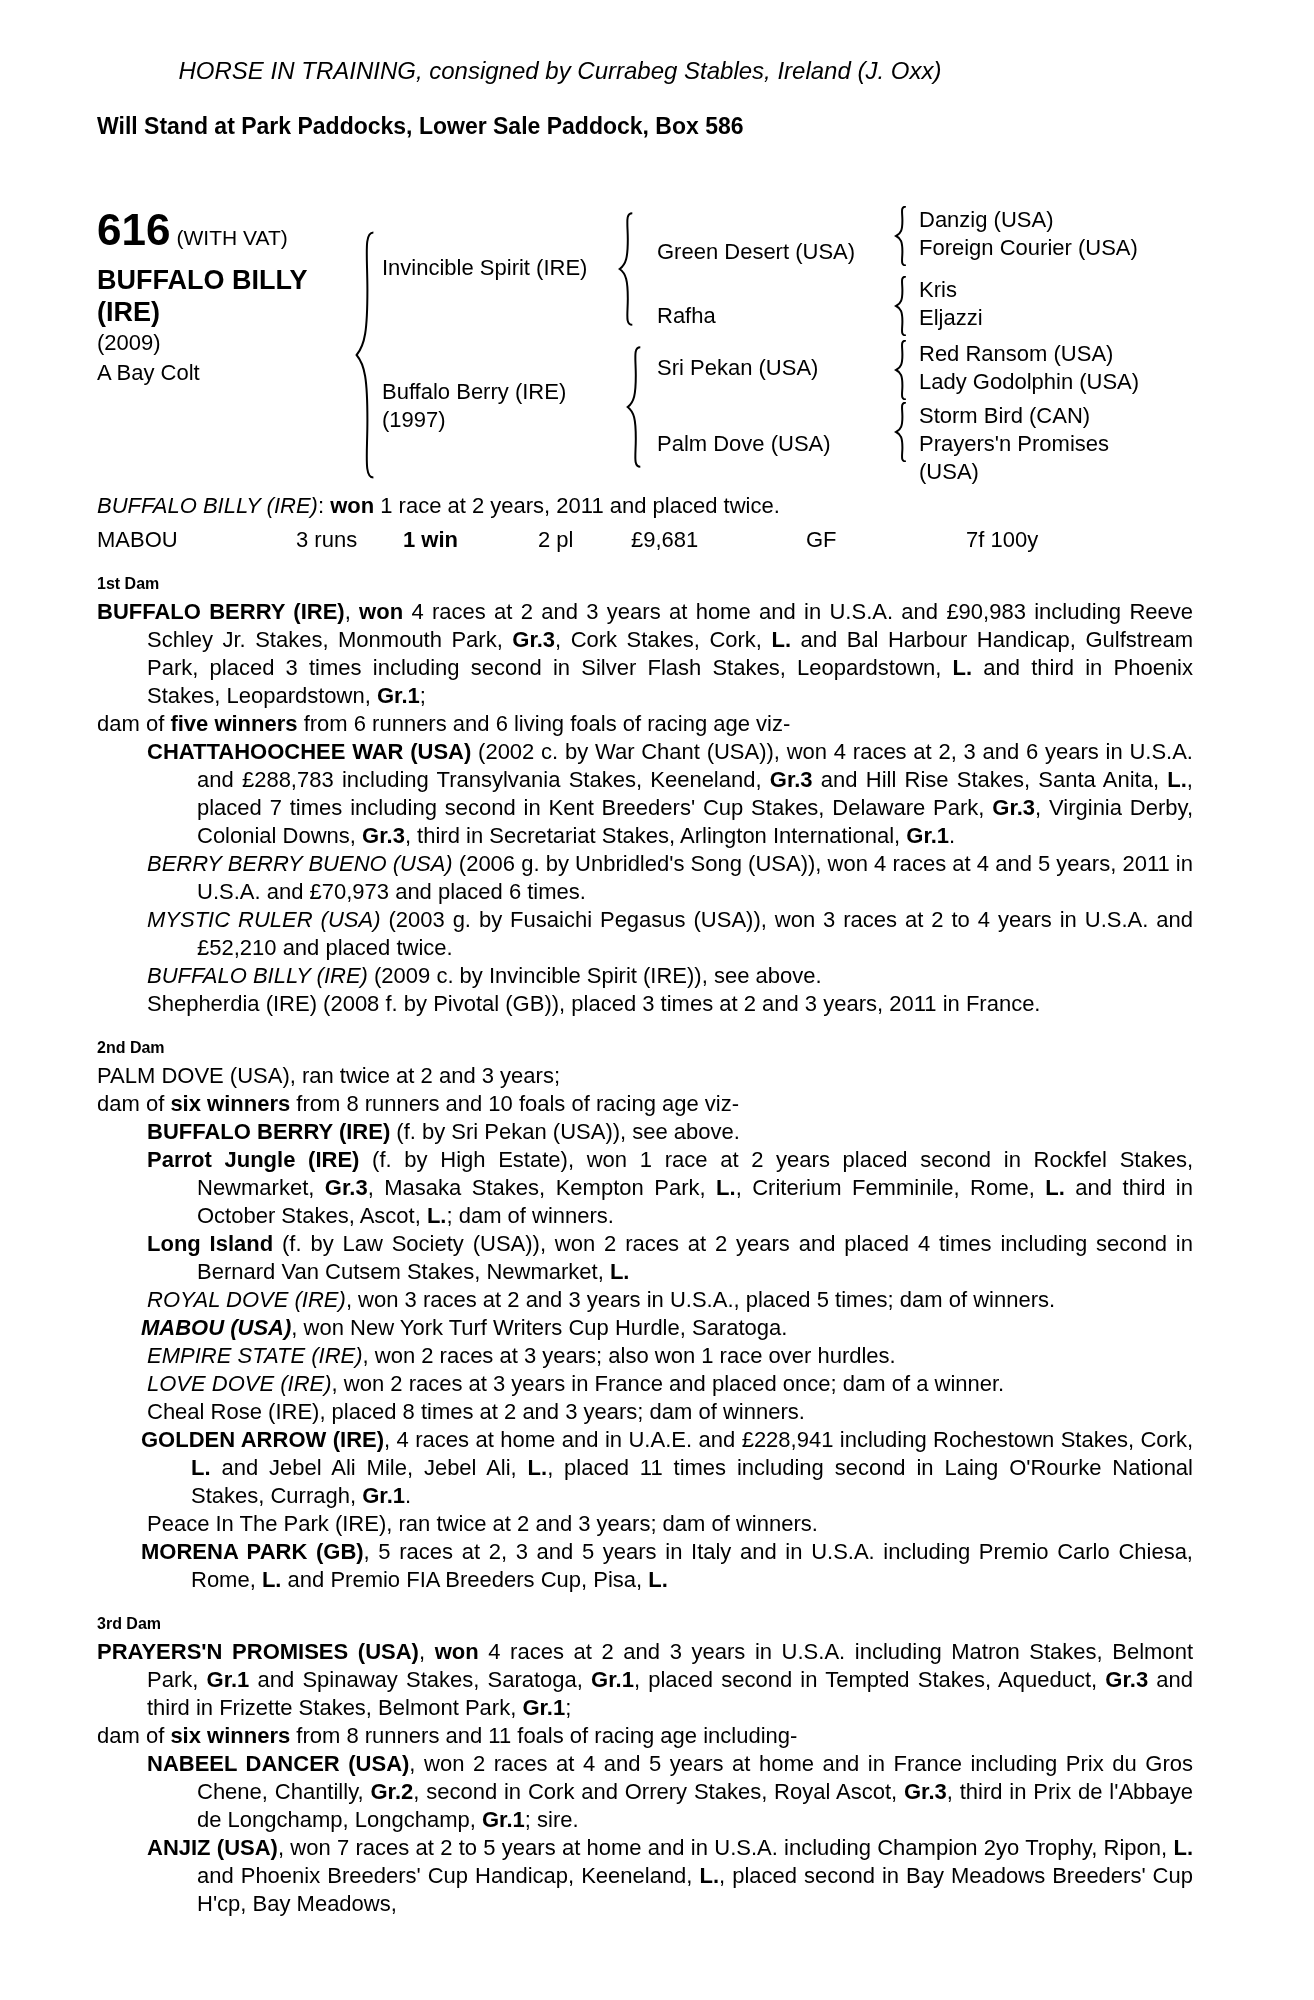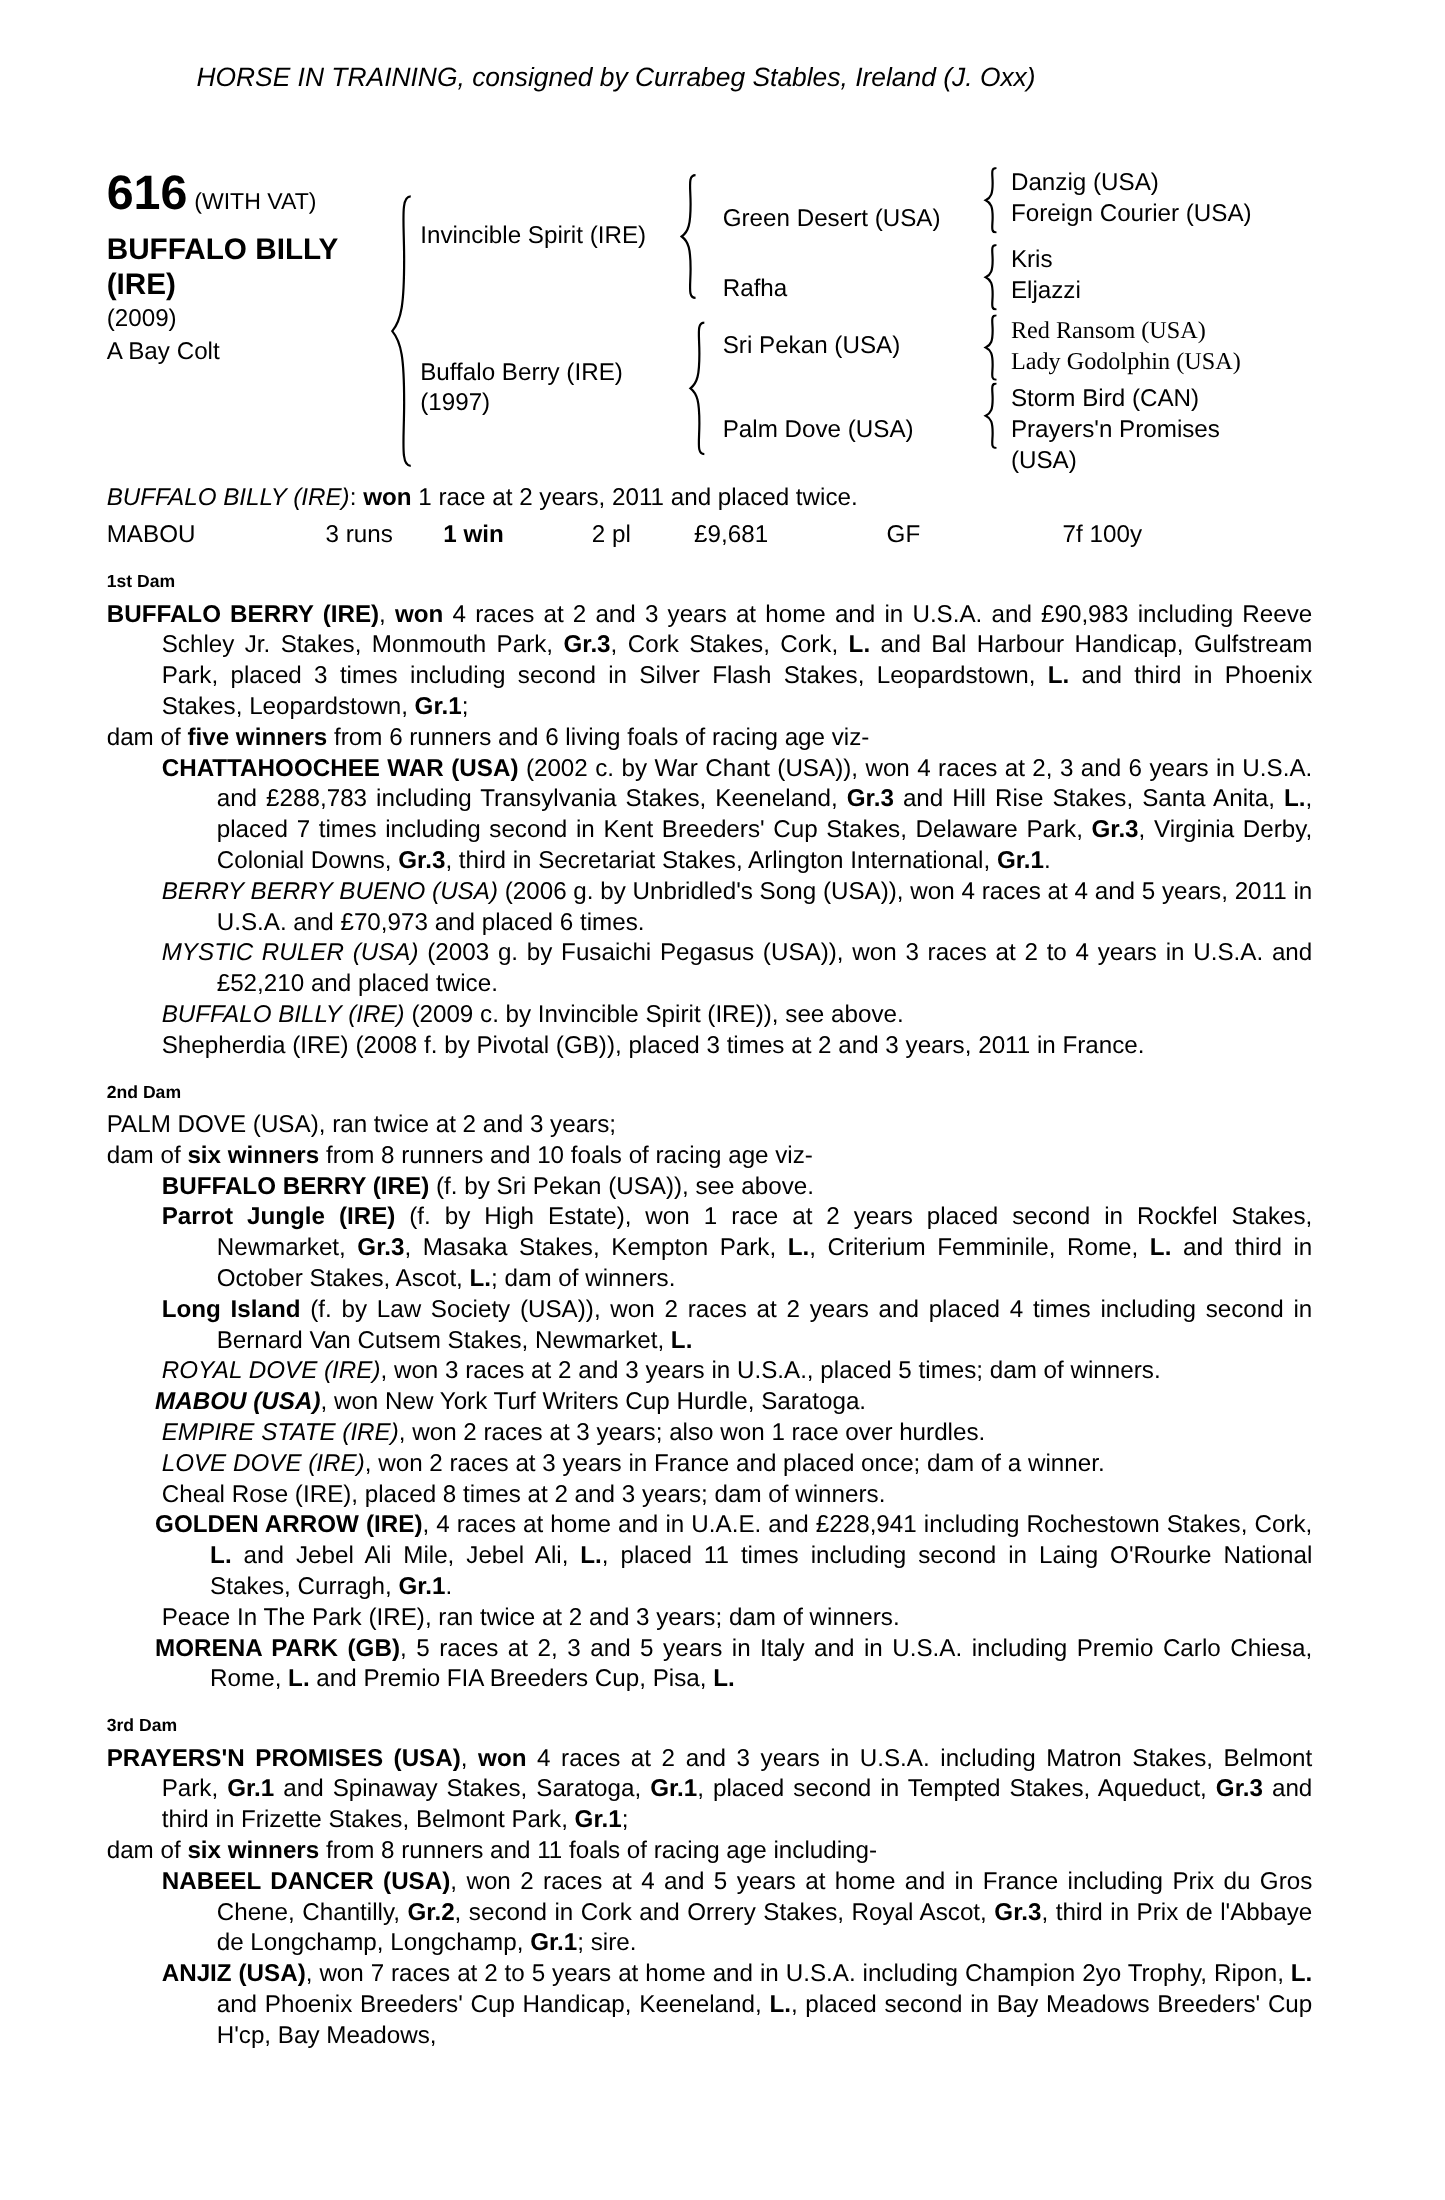--- a/index.html
+++ b/index.html
@@ -19,21 +19,21 @@
   .lot-meta{font-size:22px;line-height:30px;}
   .g2-sire{left:285px;top:54px;}
   .g2-dam{left:285px;top:178px;white-space:nowrap;}
   .g3-1{left:560px;top:20px;margin-top:18px;}
   .g3-2{left:560px;top:90px;margin-top:12px;}
   .g3-3{left:560px;top:154px;}
   .g3-4{left:560px;top:230px;}
   .g4box{position:absolute;left:822px;width:250px;line-height:28px;}
   .g4-1{top:6px;}
   .g4-2{top:76px;}
-  .g4-3{top:140px;font-family:Liberation Serif, serif;}
+  .g4-3{top:140px;}
   .g4-4{top:202px;width:205px;white-space:normal;}
   .brace{position:absolute;}
   .b-main{left:256px;top:30px;width:24px;height:250px;}
   .b-sire{left:520px;top:12px;width:18px;height:114px;}
   .b-dam{left:528px;top:146px;width:18px;height:122px;}
   .b-g1{left:797px;top:6px;width:14px;height:60px;}
   .b-g2{left:797px;top:76px;width:14px;height:60px;}
   .b-g3{left:797px;top:140px;width:14px;height:60px;}
   .b-g4{left:797px;top:202px;width:14px;height:60px;}
 
@@ -52,20 +52,21 @@
   .r-i{font-style:italic;}
   .r-bi{font-weight:bold;font-style:italic;}
 </style>
 </head>
 <body>
 
 <div class="page">
 
   <div class="consign">HORSE IN TRAINING, consigned by Currabeg Stables, Ireland (J. Oxx)</div>
 
+  <div class="stand">Will Stand at Park Paddocks, Lower Sale Paddock, Box 586</div>
 
   <div class="pedigree">
     <div class="lot-block">
       <div>
         <span class="lot-num">616</span>
         <span class="lot-vat">(WITH VAT)</span>
       </div>
       <div class="lot-name">
         <div>BUFFALO BILLY</div>
         <div>(IRE)</div>

